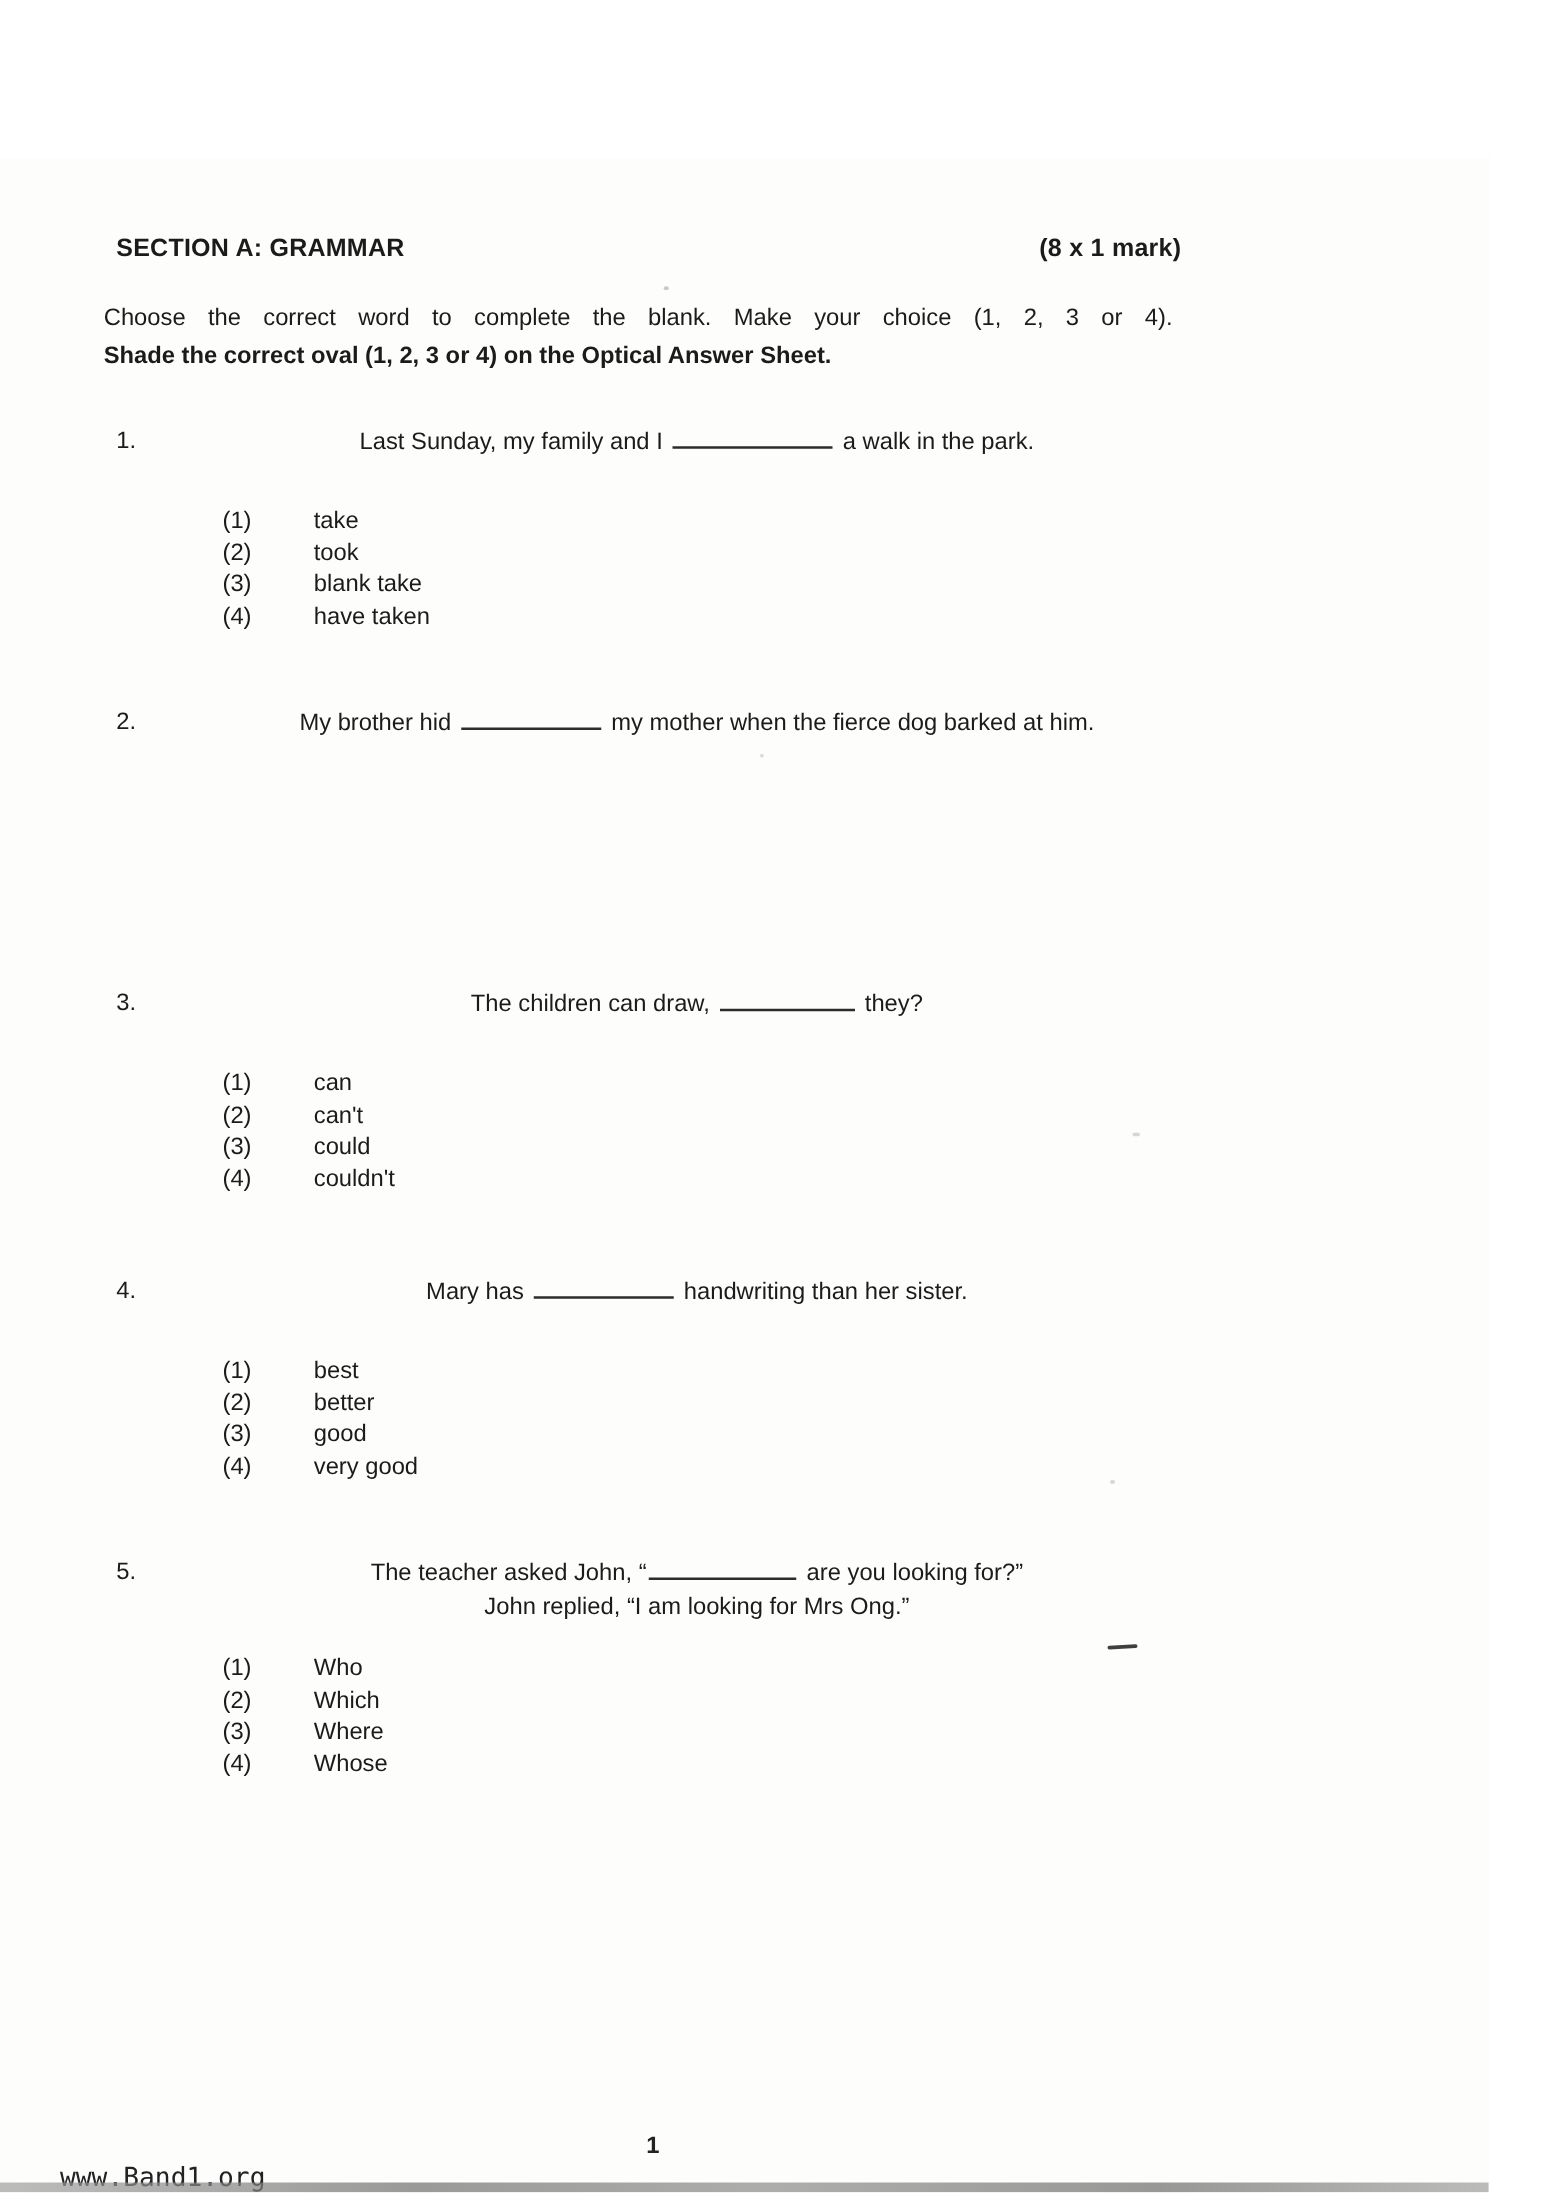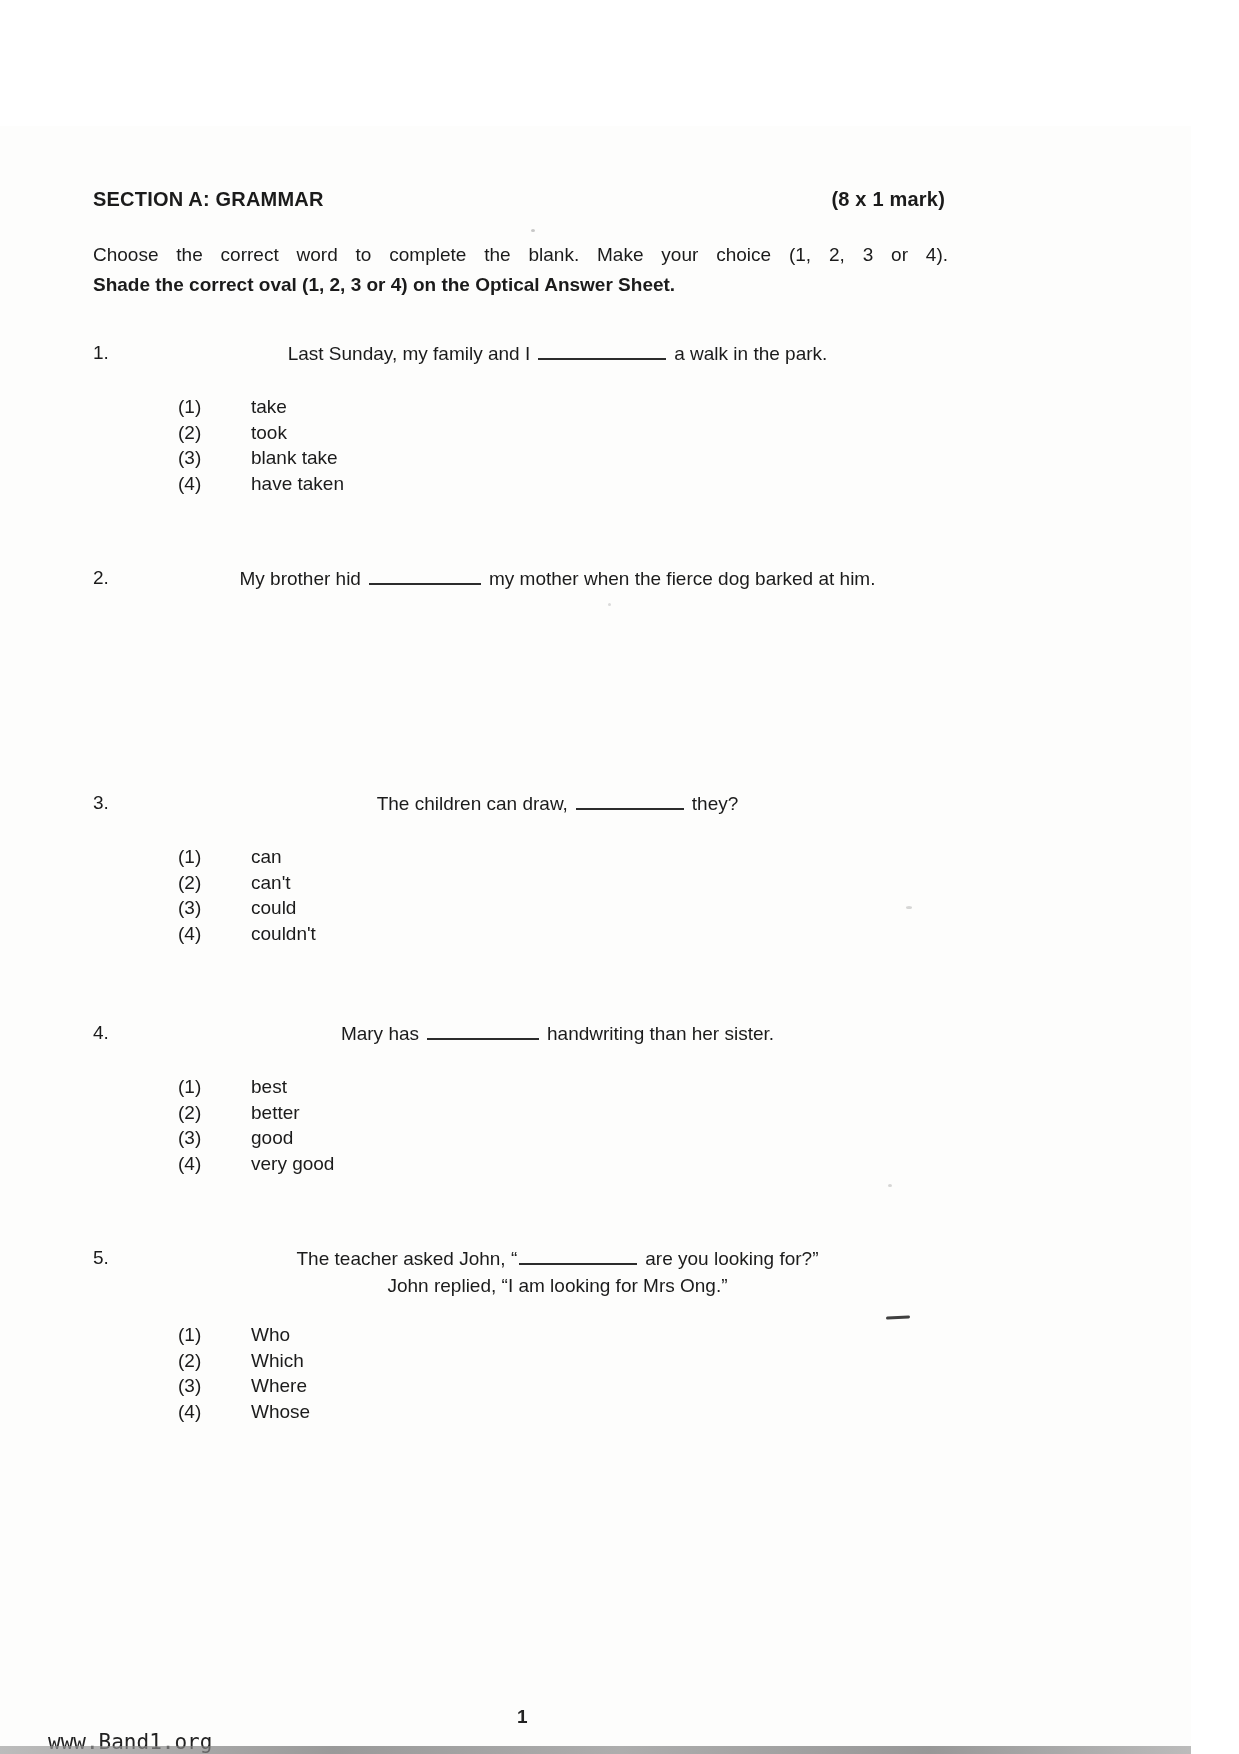--- a/index.html
+++ b/index.html
@@ -16,34 +16,34 @@
   .scan-top {
     position: absolute; top: 0; left: 0; right: 0; height: 126px;
     background: #ffffff;
   }
   .doc-header {
     position: absolute; top: 188px; left: 93px; width: 852px;
     display: flex; justify-content: space-between; align-items: baseline;
     font-size: 20px; font-weight: bold; letter-spacing: 0.2px;
   }
   .instructions {
-    position: absolute; top: 240px; left: 93px; width: 855px;
+    position: absolute; top: 240px; left: 83px; width: 855px;
     font-size: 19px; line-height: 30px;
   }
   .instructions .line1 { text-align: justify; text-align-last: justify; }
   .instructions .line2 { font-weight: bold; }
   .question { position: absolute; left: 93px; width: 880px; font-size: 19px; }
   .q-num { position: absolute; left: 0; top: 0; line-height: 26px; }
   .q-stem { margin-left: 49px; line-height: 27px; text-align: center; }
   .blank {
     display: inline-block; height: 2px;
     border-bottom: 2px solid #2c2c2c;
     margin: 0 8px;
   }
-  .q-options { margin-left: 85px; margin-top: 27px; }
+  .q-options { margin-left: 85px; margin-top: 37px; }
   .opt { line-height: 25.5px; }
   .opt-label { display: inline-block; width: 73px; }
   .footer-url {
     position: absolute; left: 48px; top: 1700px;
     font-family: "DejaVu Sans Mono", "Liberation Mono", monospace;
     font-size: 21px; color: #222; margin-top: 30px;
   }
   .footer-page {
     position: absolute; left: 517px; top: 1706px;
     font-size: 19px; font-weight: bold; color: #222;

